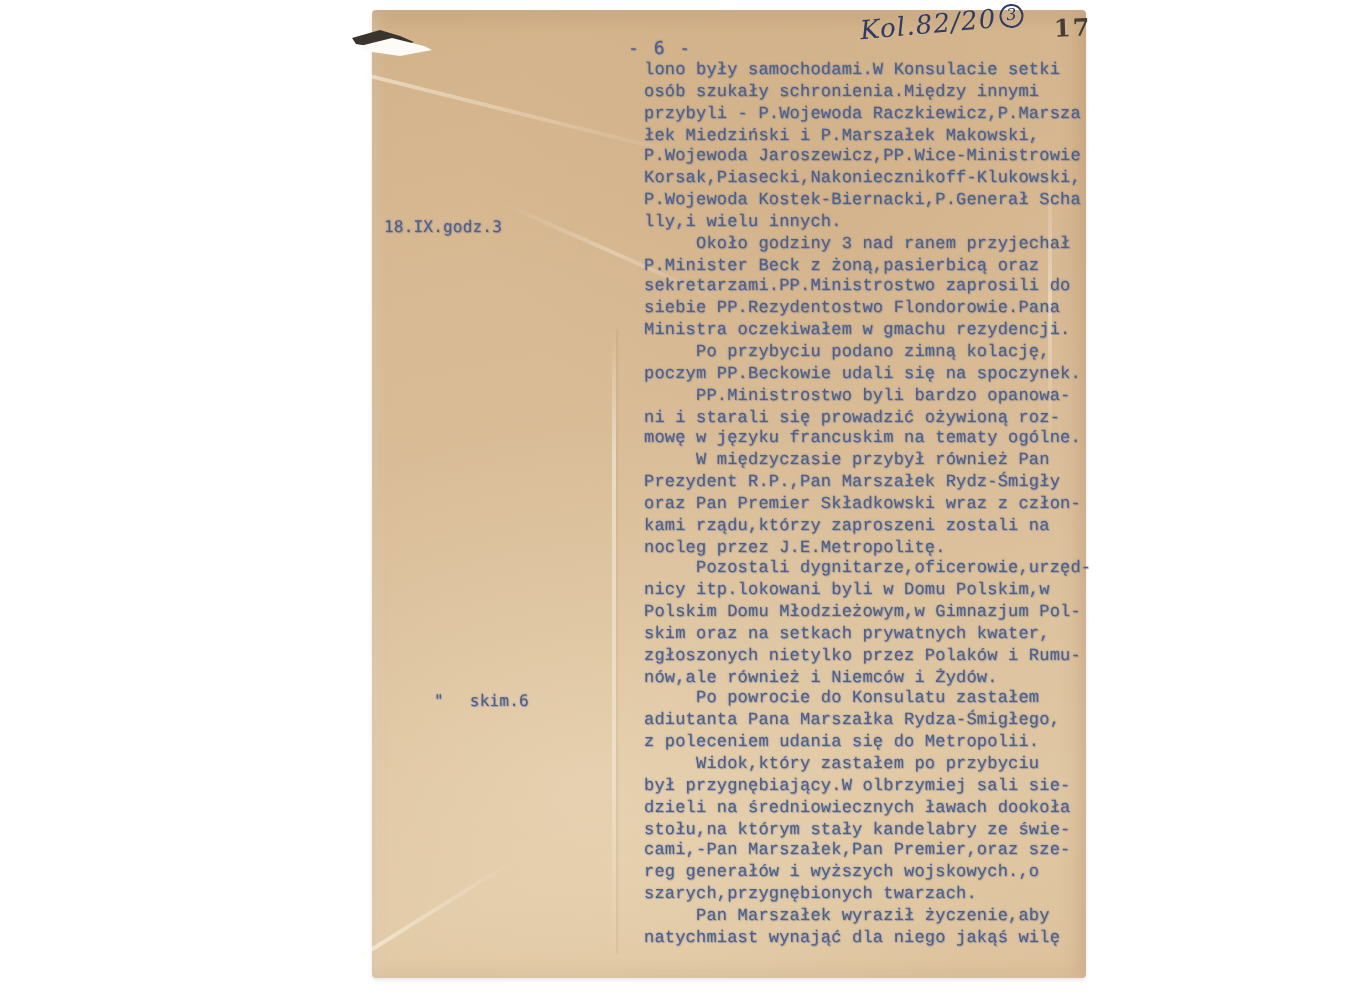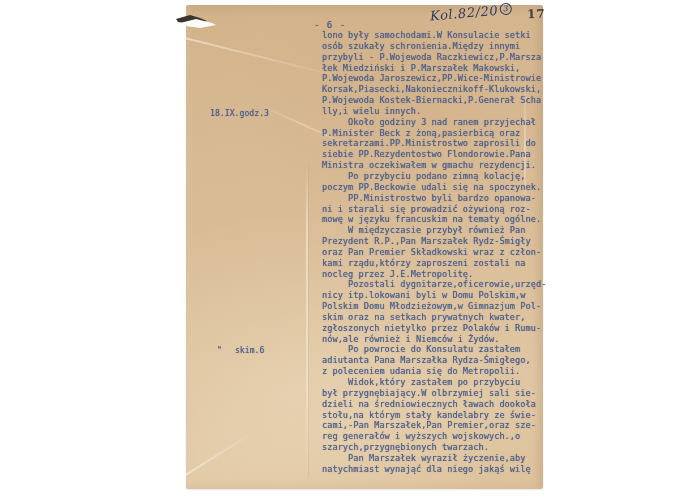--- a/index.html
+++ b/index.html
@@ -71,24 +71,25 @@
     font-size: 9px;
     letter-spacing: 1px;
   }
   .body-text {
     position: absolute;
     left: 136px; top: 25px;
     width: 222px;
     font-size: 8.5px;
     line-height: 10.85px;
     white-space: pre;
+    font-family: Liberation Mono, monospace;
   }
   .margin-note-1 {
     position: absolute;
-    left: 24px; top: 104px;
+    left: 6px; top: 104px;
     font-size: 8px;
     text-align: right;
   }
   .margin-note-2 {
     position: absolute;
     left: 31px; top: 341px;
     font-size: 8px;
     display: flex; gap: 13px;
   }
   

